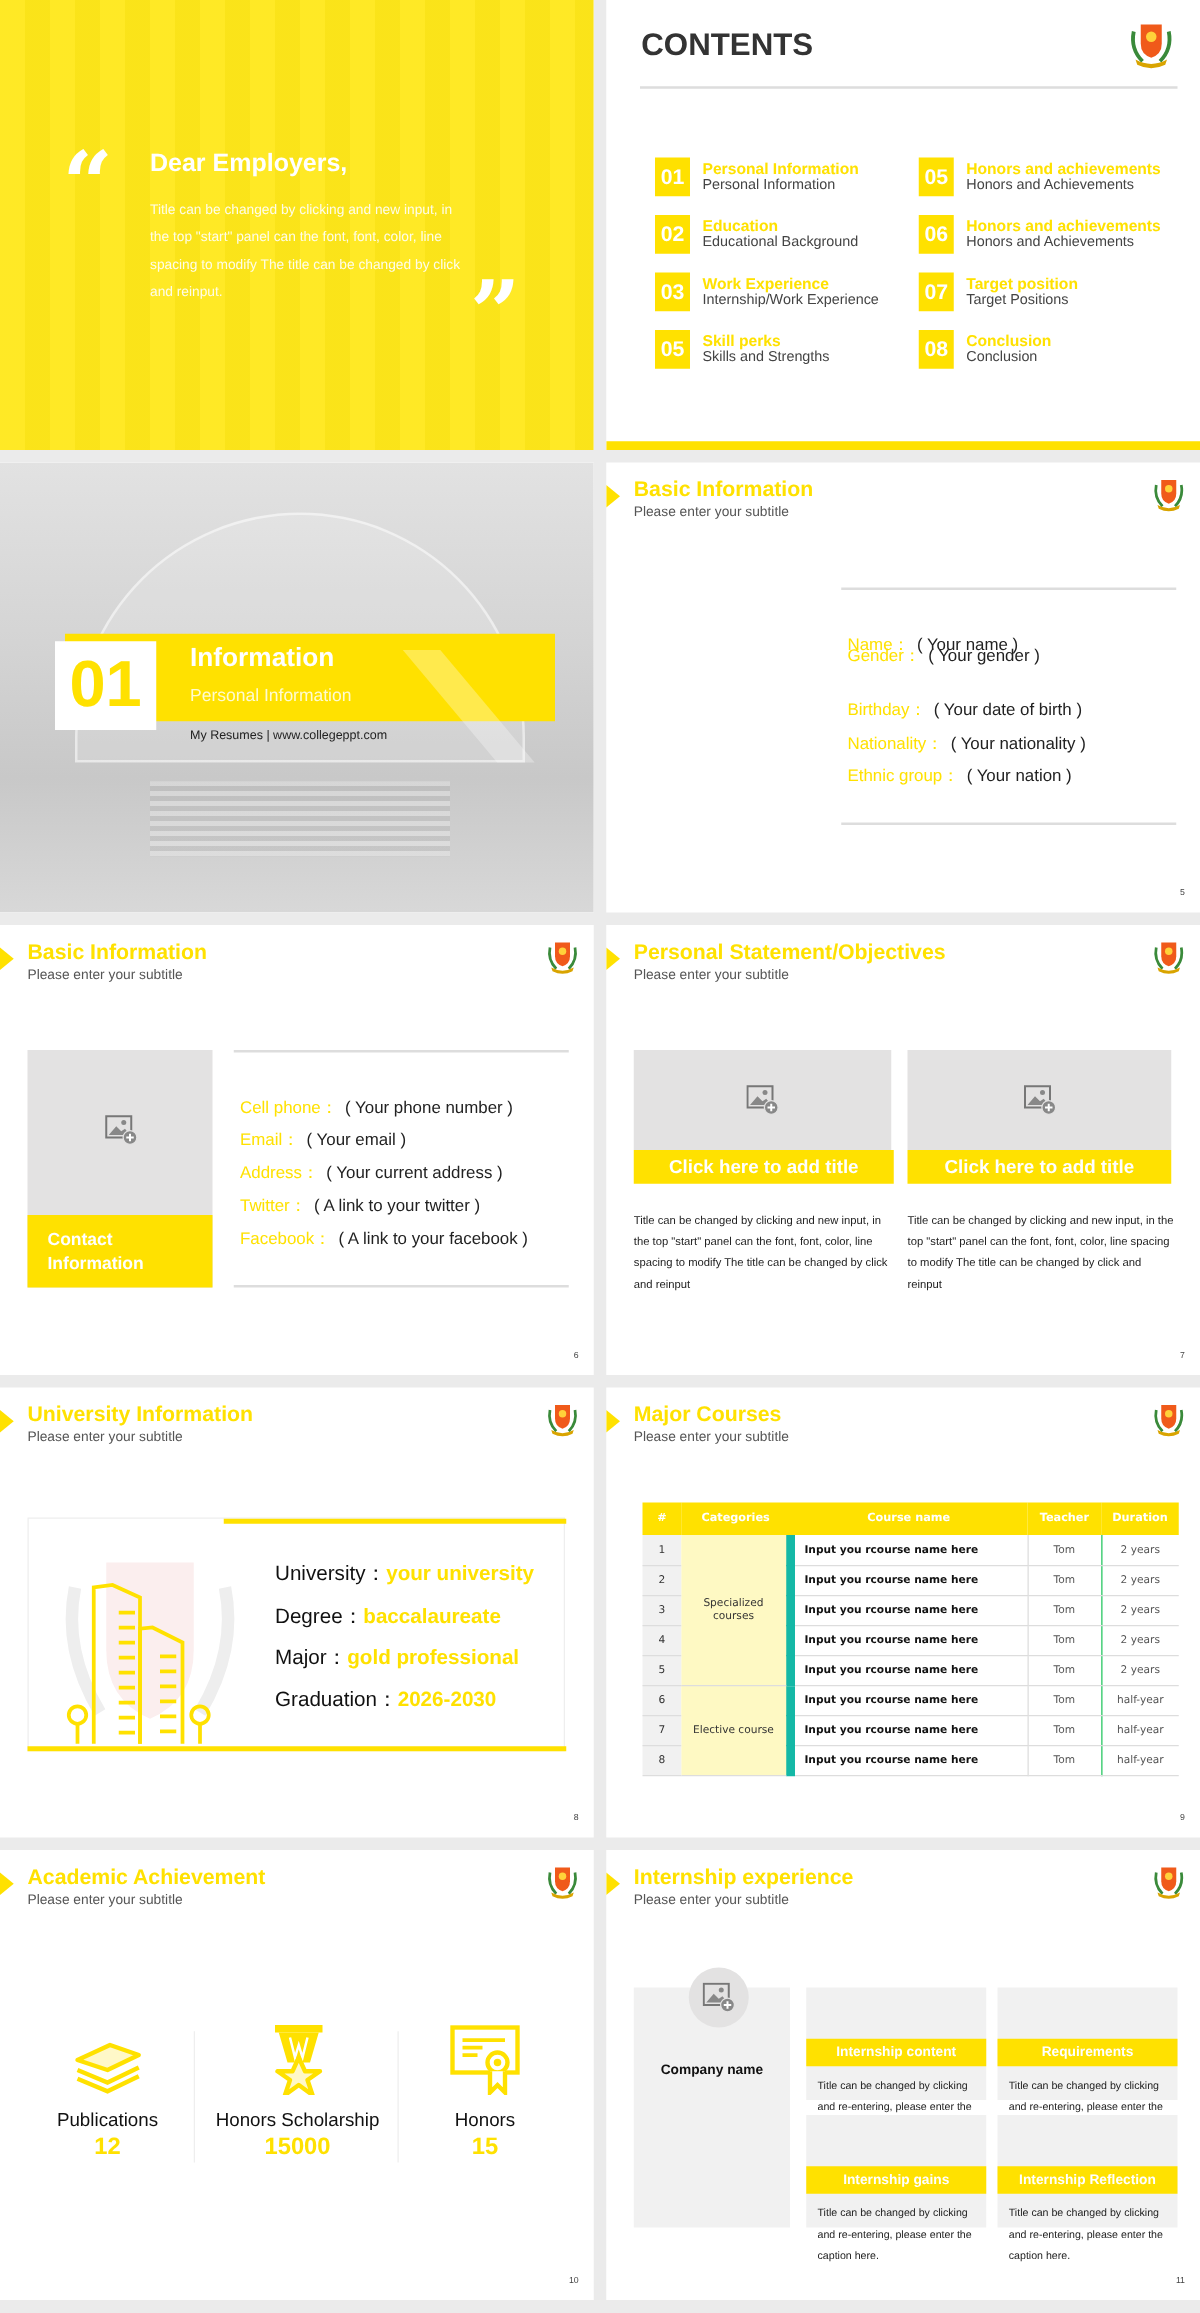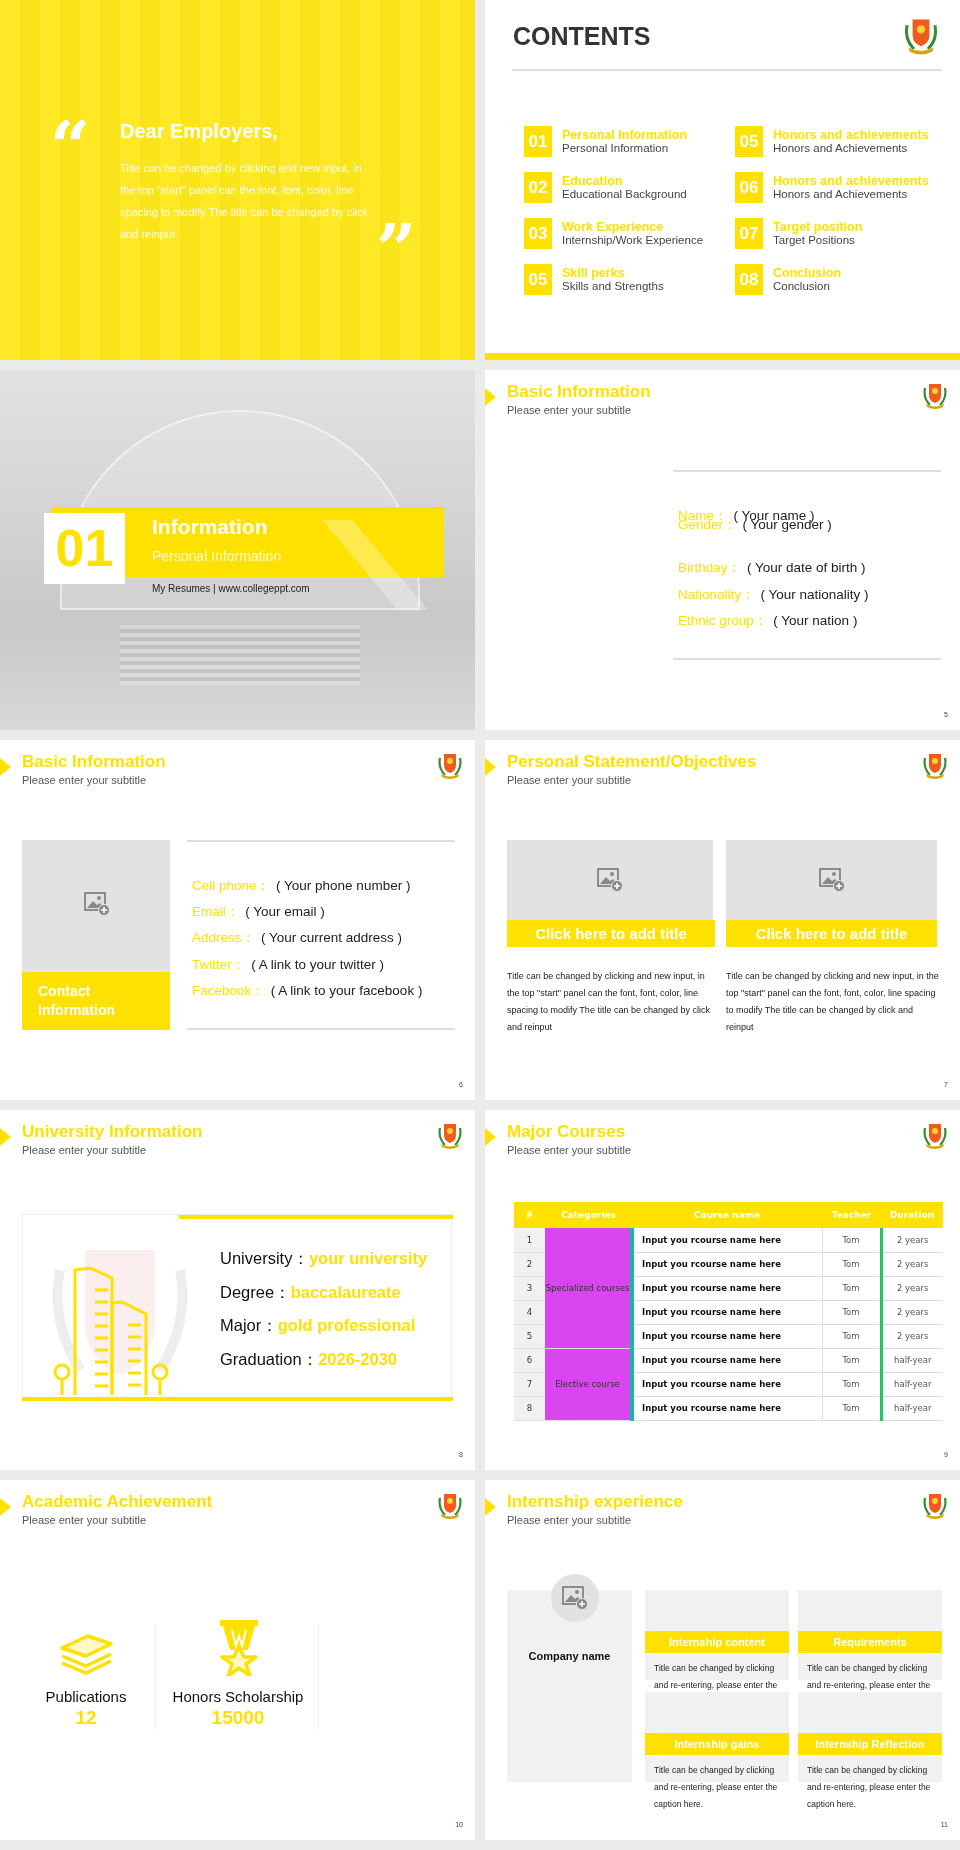--- a/index.html
+++ b/index.html
@@ -56,23 +56,23 @@
   .uni-frame { position: absolute; left: 22px; top: 104px; width: 430px; height: 187px; border: 1px solid #eee; }
   .uni-topbar { position: absolute; left: 179px; top: 105px; width: 274px; height: 4px; background: #ffe100; }
   .uni-botbar { position: absolute; left: 22px; top: 287px; width: 431px; height: 4px; background: #ffe100; }
   .uni-row { position: absolute; left: 220px; font-size: 16.5px; color: #111; white-space: nowrap; }
   .uni-row .v { color: #ffe100; font-weight: bold; }
   
   .tbl { position: absolute; left: 29px; top: 92px; width: 429px; border-collapse: collapse; font-family: "DejaVu Sans", sans-serif; }
   .tbl th { background: #ffe100; color: #fff; font-size: 9px; font-weight: bold; height: 26px; }
   .tbl td { font-size: 8.5px; height: 24px; border-bottom: 1px solid #ddd; color: #333; text-align: center; }
   .tbl td.idx { background: #f1f1f1; width: 31px; }
-  .tbl td.cat { background: #d946ef; width: 87px; border-right: 4px solid #14b8a6; }
+  .tbl td.cat { background: #fef9c3; width: 87px; border-right: 7px solid #14b8a6; }
   .tbl td.name { text-align: left; padding-left: 8px; font-weight: bold; color: #111; border-right: 1px solid #ddd; width: 190px; }
-  .tbl td.tch { border-right: 3px solid #22c55e; width: 59px; color: #555; }
+  .tbl td.tch { border-right: 1px solid #22c55e; width: 59px; color: #555; }
   .tbl td.dur { color: #555; margin-left: 36px; }
   
   .ach { position: absolute; top: 140px; width: 150px; text-align: center; }
   .ach svg { display: block; margin: 0 auto; }
   .ach .lab { font-size: 15px; color: #111; margin-top: 12px; }
   .ach .val { font-size: 19px; color: #ffe100; font-weight: bold; margin-top: 2px; }
   .ach-div { position: absolute; top: 145px; width: 1px; height: 105px; background: #eee; }
   
   .co-card { position: absolute; left: 22px; top: 110px; width: 125px; height: 192px; background: #f1f1f1; }
   .co-circle { position: absolute; left: 66px; top: 94px; width: 48px; height: 48px; border-radius: 50%; background: #e3e2e2; }
@@ -366,20 +366,31 @@
     <svg width="56" height="56" viewBox="0 0 56 56">
       <rect x="10" y="0" width="38" height="6" fill="#ffe100"></rect>
       <path d="M13 6 H45 L38 30 H20 Z" fill="#ffe100"></path>
       <path d="M22 10 L26 26 L29 16 L32 26 L36 10" fill="none" stroke="#fff" stroke-width="2"></path>
       <path d="M29 26 L34 37 L46 37 L36 44 L40 56 L29 48 L18 56 L22 44 L12 37 L24 37 Z" fill="#fff8c8" stroke="#ffe100" stroke-width="3.5" stroke-linejoin="round"></path>
     </svg>
     <div class="lab">Honors Scholarship</div>
     <div class="val">15000</div>
   </div>
   <div class="ach-div" style="left:318px"></div>
+  <div class="ach" style="left:313px">
+    <svg width="56" height="56" viewBox="0 0 56 56">
+      <rect x="2" y="2" width="52" height="36" fill="none" stroke="#ffe100" stroke-width="3.5"></rect>
+      <path d="M10 12 H44 M10 18 H26 M10 24 H22" stroke="#ffe100" stroke-width="3"></path>
+      <circle cx="38" cy="30" r="8" fill="#fff" stroke="#ffe100" stroke-width="3.5"></circle>
+      <circle cx="38" cy="30" r="3" fill="#ffe100"></circle>
+      <path d="M32 37 V54 L38 48 L44 54 V37" fill="#fff" stroke="#ffe100" stroke-width="3.5"></path>
+    </svg>
+    <div class="lab">Honors</div>
+    <div class="val">15</div>
+  </div>
   <div class="pagenum">10</div>
 </section>
 
 <section class="slide c1 r4">
   <div class="hdr-arrow"></div>
   <div class="hdr-title">Internship experience</div>
   <div class="hdr-sub">Please enter your subtitle</div>
   <svg class="logo">
       <use href="#crest"></use>
     </svg>

